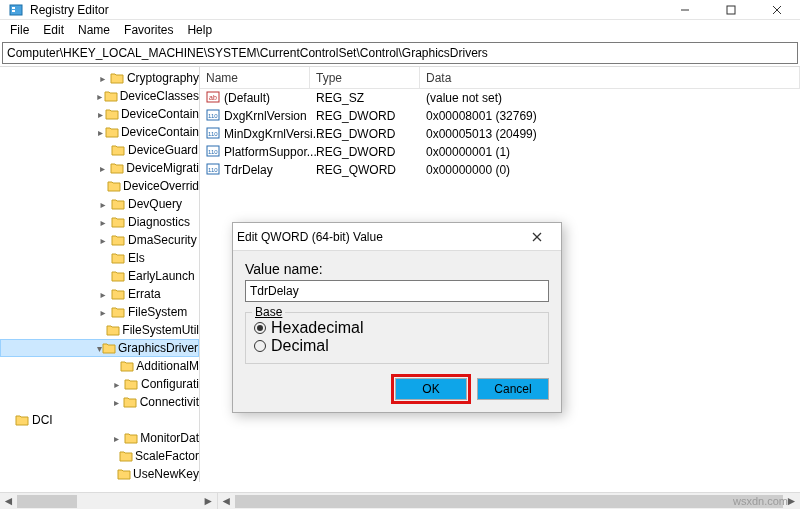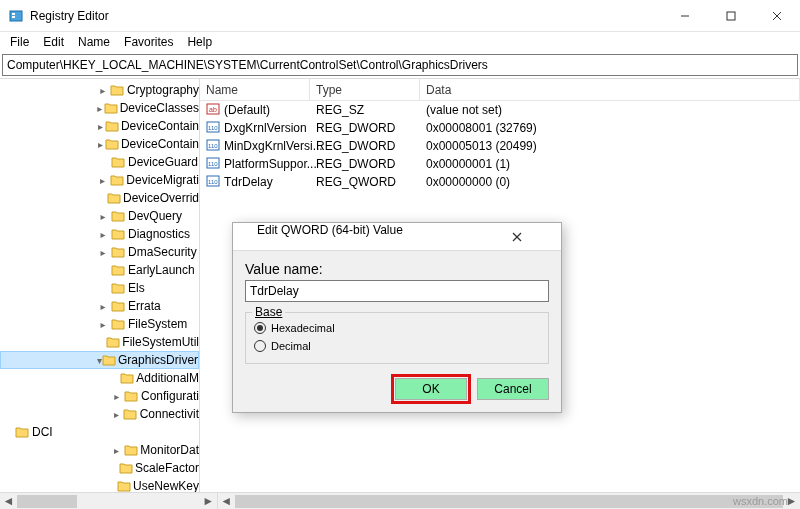--- a/index.html
+++ b/index.html
@@ -1,17 +1,17 @@
 <!DOCTYPE html>
 <html><head>
 <meta charset="utf-8">
 <style>
   * { box-sizing: border-box; font-family: "Segoe UI", Tahoma, sans-serif; }
   body { margin:0; width:800px; height:509px; background:#fff; font-size:12px; color:#000; overflow:hidden; position:relative; }
-  .titlebar { height:32px; background:#fff; border-bottom:1px solid #e5e5e5; display:flex; align-items:center; }
+  .titlebar { height:20px; background:#fff; border-bottom:1px solid #e5e5e5; display:flex; align-items:center; }
   .titlebar .icon { width:16px; height:16px; margin:0 6px 0 8px; display:flex; align-items:center; justify-content:center; }
   .titlebar .title { flex:1; font-size:12px; }
   .winbtns { display:flex; }
   .winbtn { width:46px; height:30px; display:flex; align-items:center; justify-content:center; color:#555; }
   .menubar { height:20px; padding:0 4px; display:flex; gap:2px; align-items:center; font-size:12px; }
   .menubar span { padding:2px 6px; }
   .addressbar { height:22px; margin:2px 2px; border:1px solid #7a7a7a; background:#fff; display:flex; align-items:center; padding:0 4px; font-size:12px; }
   .main { display:flex; height:calc(509px - 30px - 20px - 26px - 17px); border-top:1px solid #dcdcdc; }
   .tree-pane { width:200px; border-right:1px solid #dcdcdc; overflow:hidden; position:relative; }
   .tree { padding:2px 0 2px 0; }
@@ -28,36 +28,36 @@
   .list-row div { padding:15px 6px; white-space:nowrap; }
   .col-name { width:110px; display:flex; align-items:center; gap:4px; }
   .col-type { width:110px; }
   .col-data { flex:1; }
   .hscroll { position:absolute; left:0; right:0; bottom:0; height:17px; background:#f0f0f0; border-top:1px solid #dcdcdc; display:flex; align-items:center; }
   .hscroll .arrow { width:17px; height:17px; display:flex; align-items:center; justify-content:center; color:#606060; background:#f0f0f0; }
   .hscroll .track { flex:1; height:17px; position:relative; }
   .hscroll .thumb { position:absolute; top:2px; bottom:2px; background:#cdcdcd; }
   
   .dialog { position:absolute; left:232px; top:222px; width:330px; background:#f0f0f0; border:1px solid #aaa; box-shadow:3px 3px 12px rgba(0,0,0,0.25); }
-  .dlg-title { height:28px; background:#fff; display:flex; padding:0 24px; border-bottom:1px solid #ddd; }
+  .dlg-title { height:28px; background:#fff; display:flex; align-items:center; padding:0 4px; border-bottom:1px solid #ddd; }
   .dlg-title .t { flex:1; font-size:12px; }
   .dlg-close { width:40px; height:28px; display:flex; align-items:center; justify-content:center; font-size:14px; color:#333; }
   .dlg-body { padding:10px 12px 12px 12px; }
   .lbl { font-size:14px; margin-bottom:3px; }
   .inp { width:100%; height:22px; border:1px solid #7a7a7a; background:#fff; padding:0 4px; font-size:12px; font-family:inherit; }
   .inp.focus { outline:1px solid #0078d7; }
   .row2 { display:flex; margin-top:10px; gap:16px; }
   .col-left { width:150px; }
   .fieldset { border:1px solid #d0d0d0; padding:6px 8px 8px 8px; position:relative; }
   .fieldset .legend { position:absolute; top:-8px; left:6px; background:#f0f0f0; padding:0 3px; font-size:12px;text-decoration:underline; }
-  .radio-row { display:flex; align-items:center; gap:5px; height:18px; font-size:11px; }
+  .radio-row { display:flex; align-items:center; gap:5px; height:18px; font-size:16px; }
   .radio { width:12px; height:12px; border:1px solid #333; border-radius:50%; display:inline-flex; align-items:center; justify-content:center; }
   .radio.checked::after { content:""; width:6px; height:6px; border-radius:50%; background:#333; }
   .dlg-buttons { display:flex; justify-content:flex-end; gap:10px; margin-top:14px; }
-  .btn { width:72px; height:22px; background:#86efac; border:1px solid #adadad; font-size:12px; display:flex; align-items:center; justify-content:center; }
+  .btn { width:72px; height:22px; background:#0ea5e9; border:1px solid #adadad; font-size:12px; display:flex; align-items:center; justify-content:center; }
   .btn.ok-hl { outline:3px solid #d11; outline-offset:1px; }
   .watermark { position:absolute; right:12px; bottom:2px; font-size:11px; color:#9a9a9a; }
 </style>
 </head>
 <body>
 
 <div class="titlebar">
   <span class="icon">
     <svg width="16" height="16">
         <rect x="2" y="3" width="12" height="10" fill="#4aa3df" stroke="#1b6fa8"></rect>
@@ -191,30 +191,30 @@
           </span>
           <span>DmaSecurity</span>
         </div>
         <div class="tree-row" style="padding-left: 96px;">
           <span class="expander"></span>
           <span class="folder">
             <svg width="14" height="12">
               <path d="M1 2h4l1 1h7v8H1z" fill="#ffd76b" stroke="#c9a227"></path>
             </svg>
           </span>
+          <span>Els</span>
+        </div>
+        <div class="tree-row" style="padding-left: 96px;">
+          <span class="expander"></span>
+          <span class="folder">
+            <svg width="14" height="12">
+              <path d="M1 2h4l1 1h7v8H1z" fill="#ffd76b" stroke="#c9a227"></path>
+            </svg>
+          </span>
           <span>EarlyLaunch</span>
-        </div>
-        <div class="tree-row" style="padding-left: 96px;">
-          <span class="expander"></span>
-          <span class="folder">
-            <svg width="14" height="12">
-              <path d="M1 2h4l1 1h7v8H1z" fill="#ffd76b" stroke="#c9a227"></path>
-            </svg>
-          </span>
-          <span>Els</span>
         </div>
         <div class="tree-row" style="padding-left: 96px;">
           <span class="expander">▸</span>
           <span class="folder">
             <svg width="14" height="12">
               <path d="M1 2h4l1 1h7v8H1z" fill="#ffd76b" stroke="#c9a227"></path>
             </svg>
           </span>
           <span>Errata</span>
         </div>

